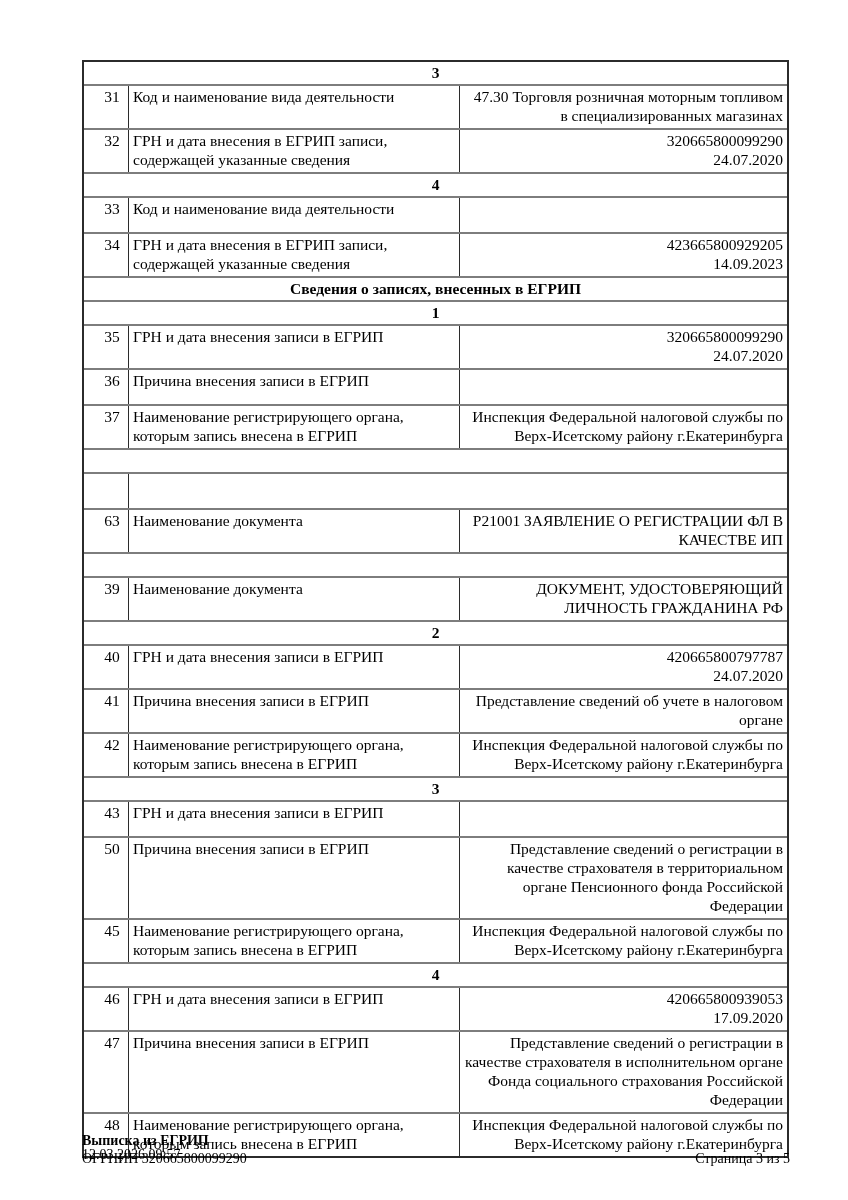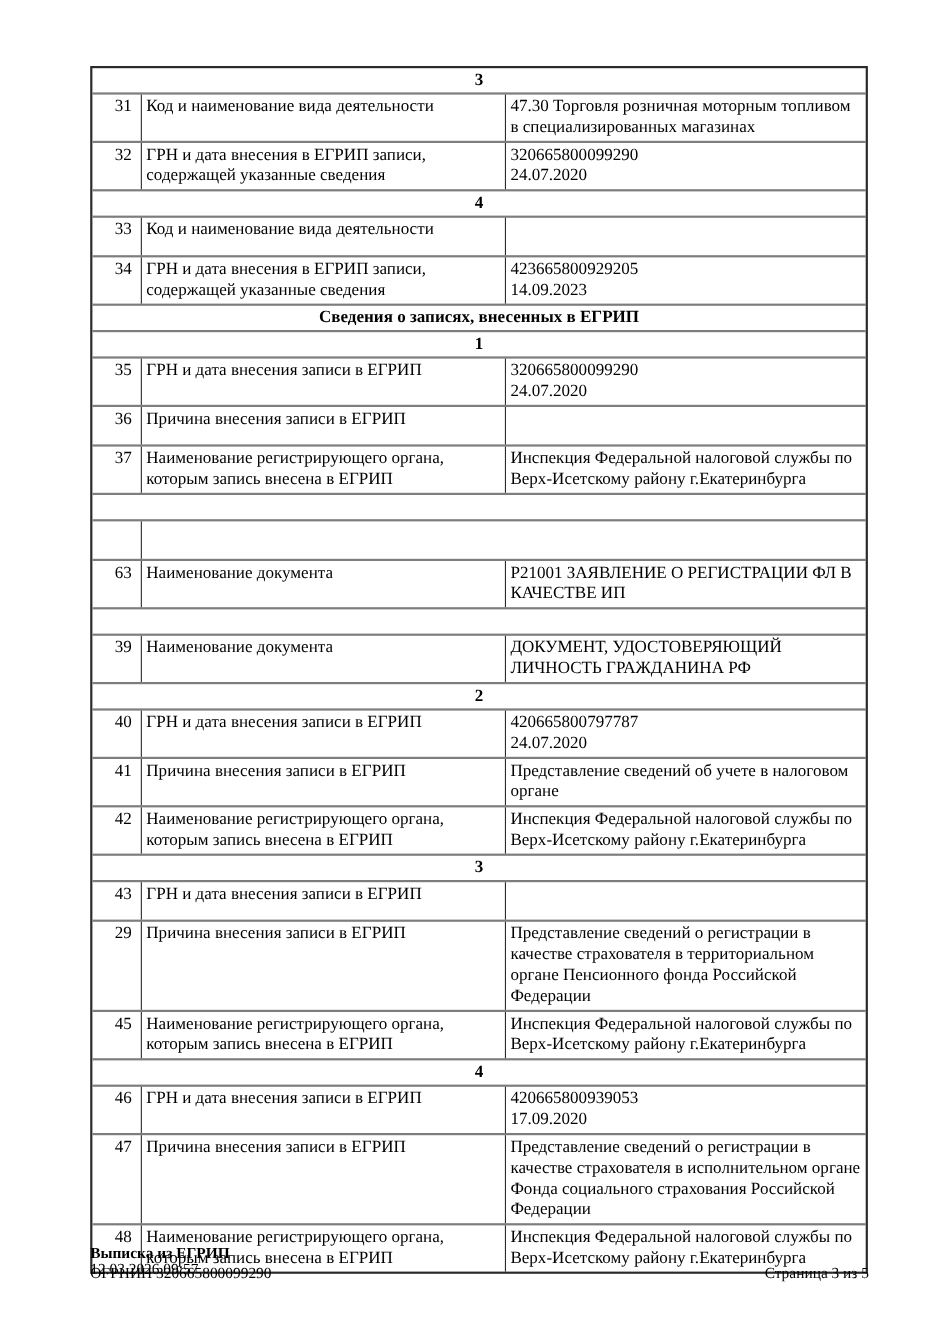--- a/index.html
+++ b/index.html
@@ -29,21 +29,21 @@
   }
   .td.num{
     width:45px;flex:0 0 45px;text-align:center;
     border-right:1px solid var(--border-dark);
     padding-left:12px;padding-right:0;
   }
   .td.label{
     width:331px;flex:0 0 331px;
     border-right:1px solid var(--border-dark);
   }
-  .td.value{flex:1 1 auto;white-space:pre-line;}
+  .td.value{flex:1 1 auto;white-space:pre-line;text-align:right;}
   .tr.data{min-height:36px;}
   .tr.group .td.full,
   .tr.section .td.full{
     flex:1 1 auto;text-align:center;font-weight:bold;
     padding:1px 4px 2px 4px;min-height:21px;
   }
   .tr.spacer .td.full{flex:1 1 auto;min-height:22px;}
   
   .footer{
     position:absolute;left:82px;width:708px;top:1134px;height:32px;
@@ -168,21 +168,21 @@
   <div class="tr group">
     <div class="td full">3</div>
   </div>
 
   <div class="tr data">
     <div class="td num">43</div>
     <div class="td label">ГРН и дата внесения записи в ЕГРИП</div>
   </div>
 
   <div class="tr data">
-    <div class="td num">29</div>
+    <div class="td num">50</div>
     <div class="td label">Причина внесения записи в ЕГРИП</div>
     <div class="td value">Представление сведений о регистрации в качестве страхователя в территориальном органе Пенсионного фонда Российской Федерации</div>
   </div>
 
   <div class="tr data">
     <div class="td num">45</div>
     <div class="td label">Наименование регистрирующего органа, которым запись внесена в ЕГРИП</div>
     <div class="td value">Инспекция Федеральной налоговой службы по Верх-Исетскому району г.Екатеринбурга</div>
   </div>
 

